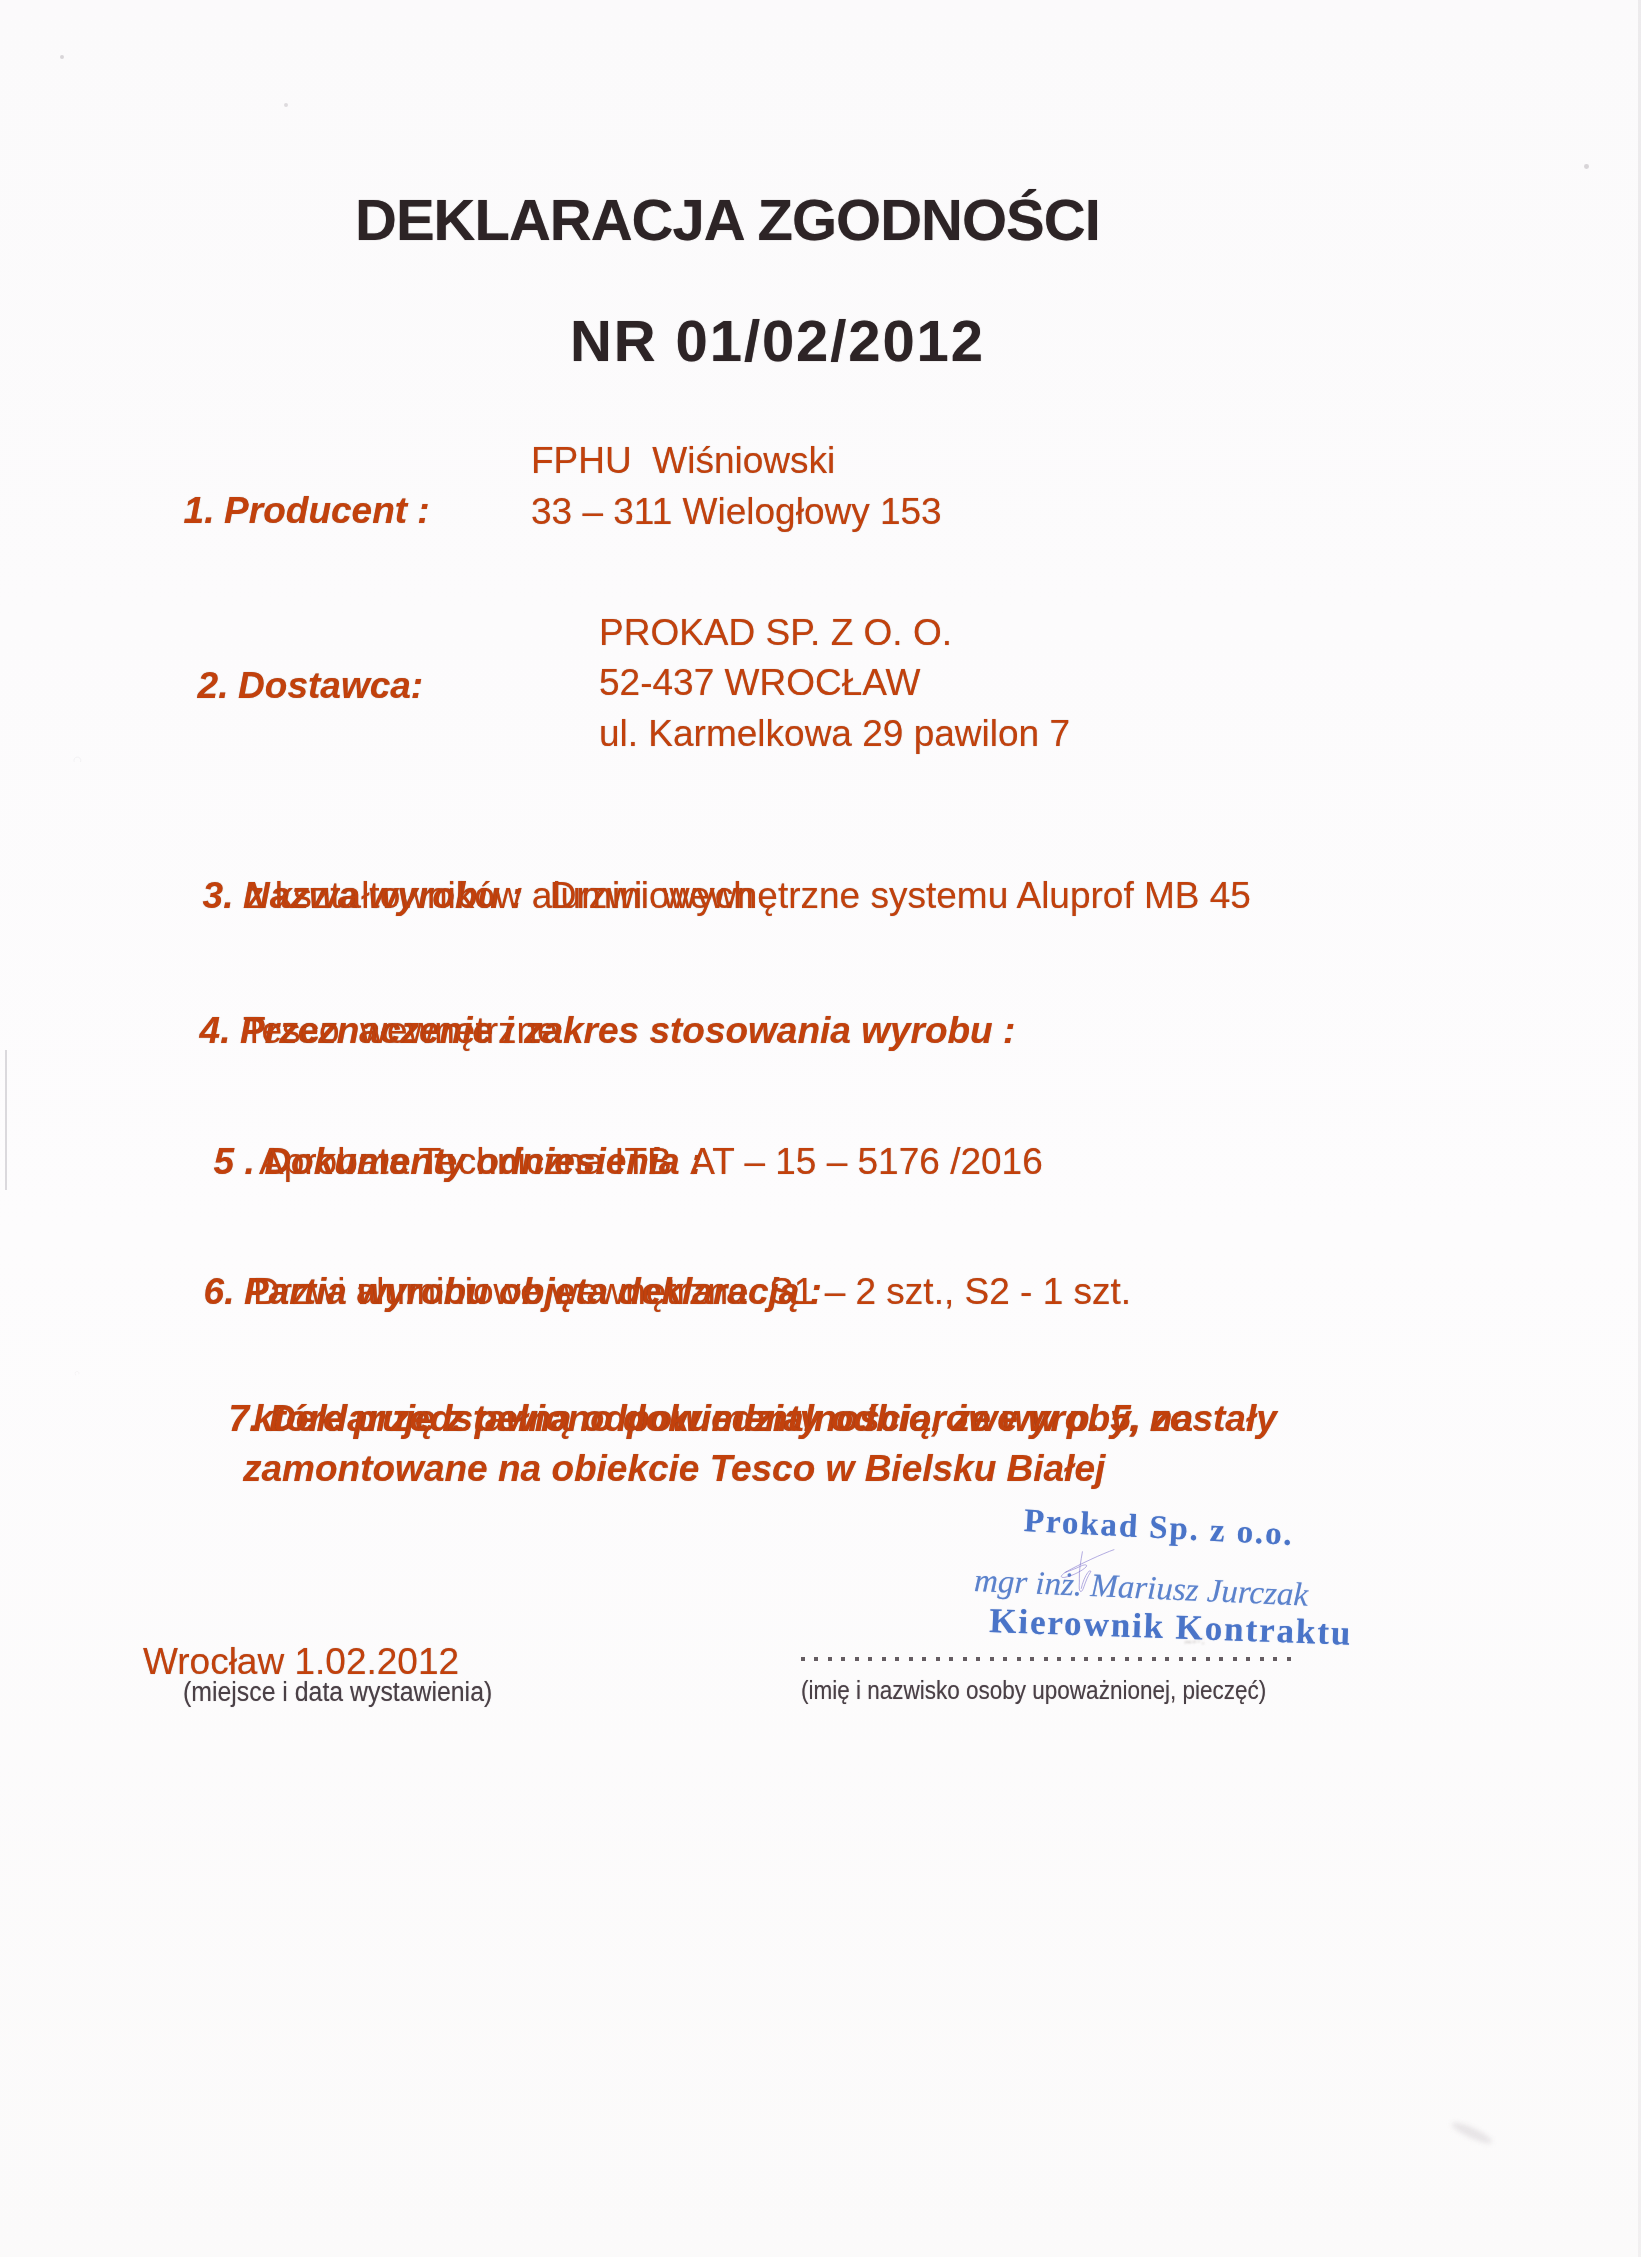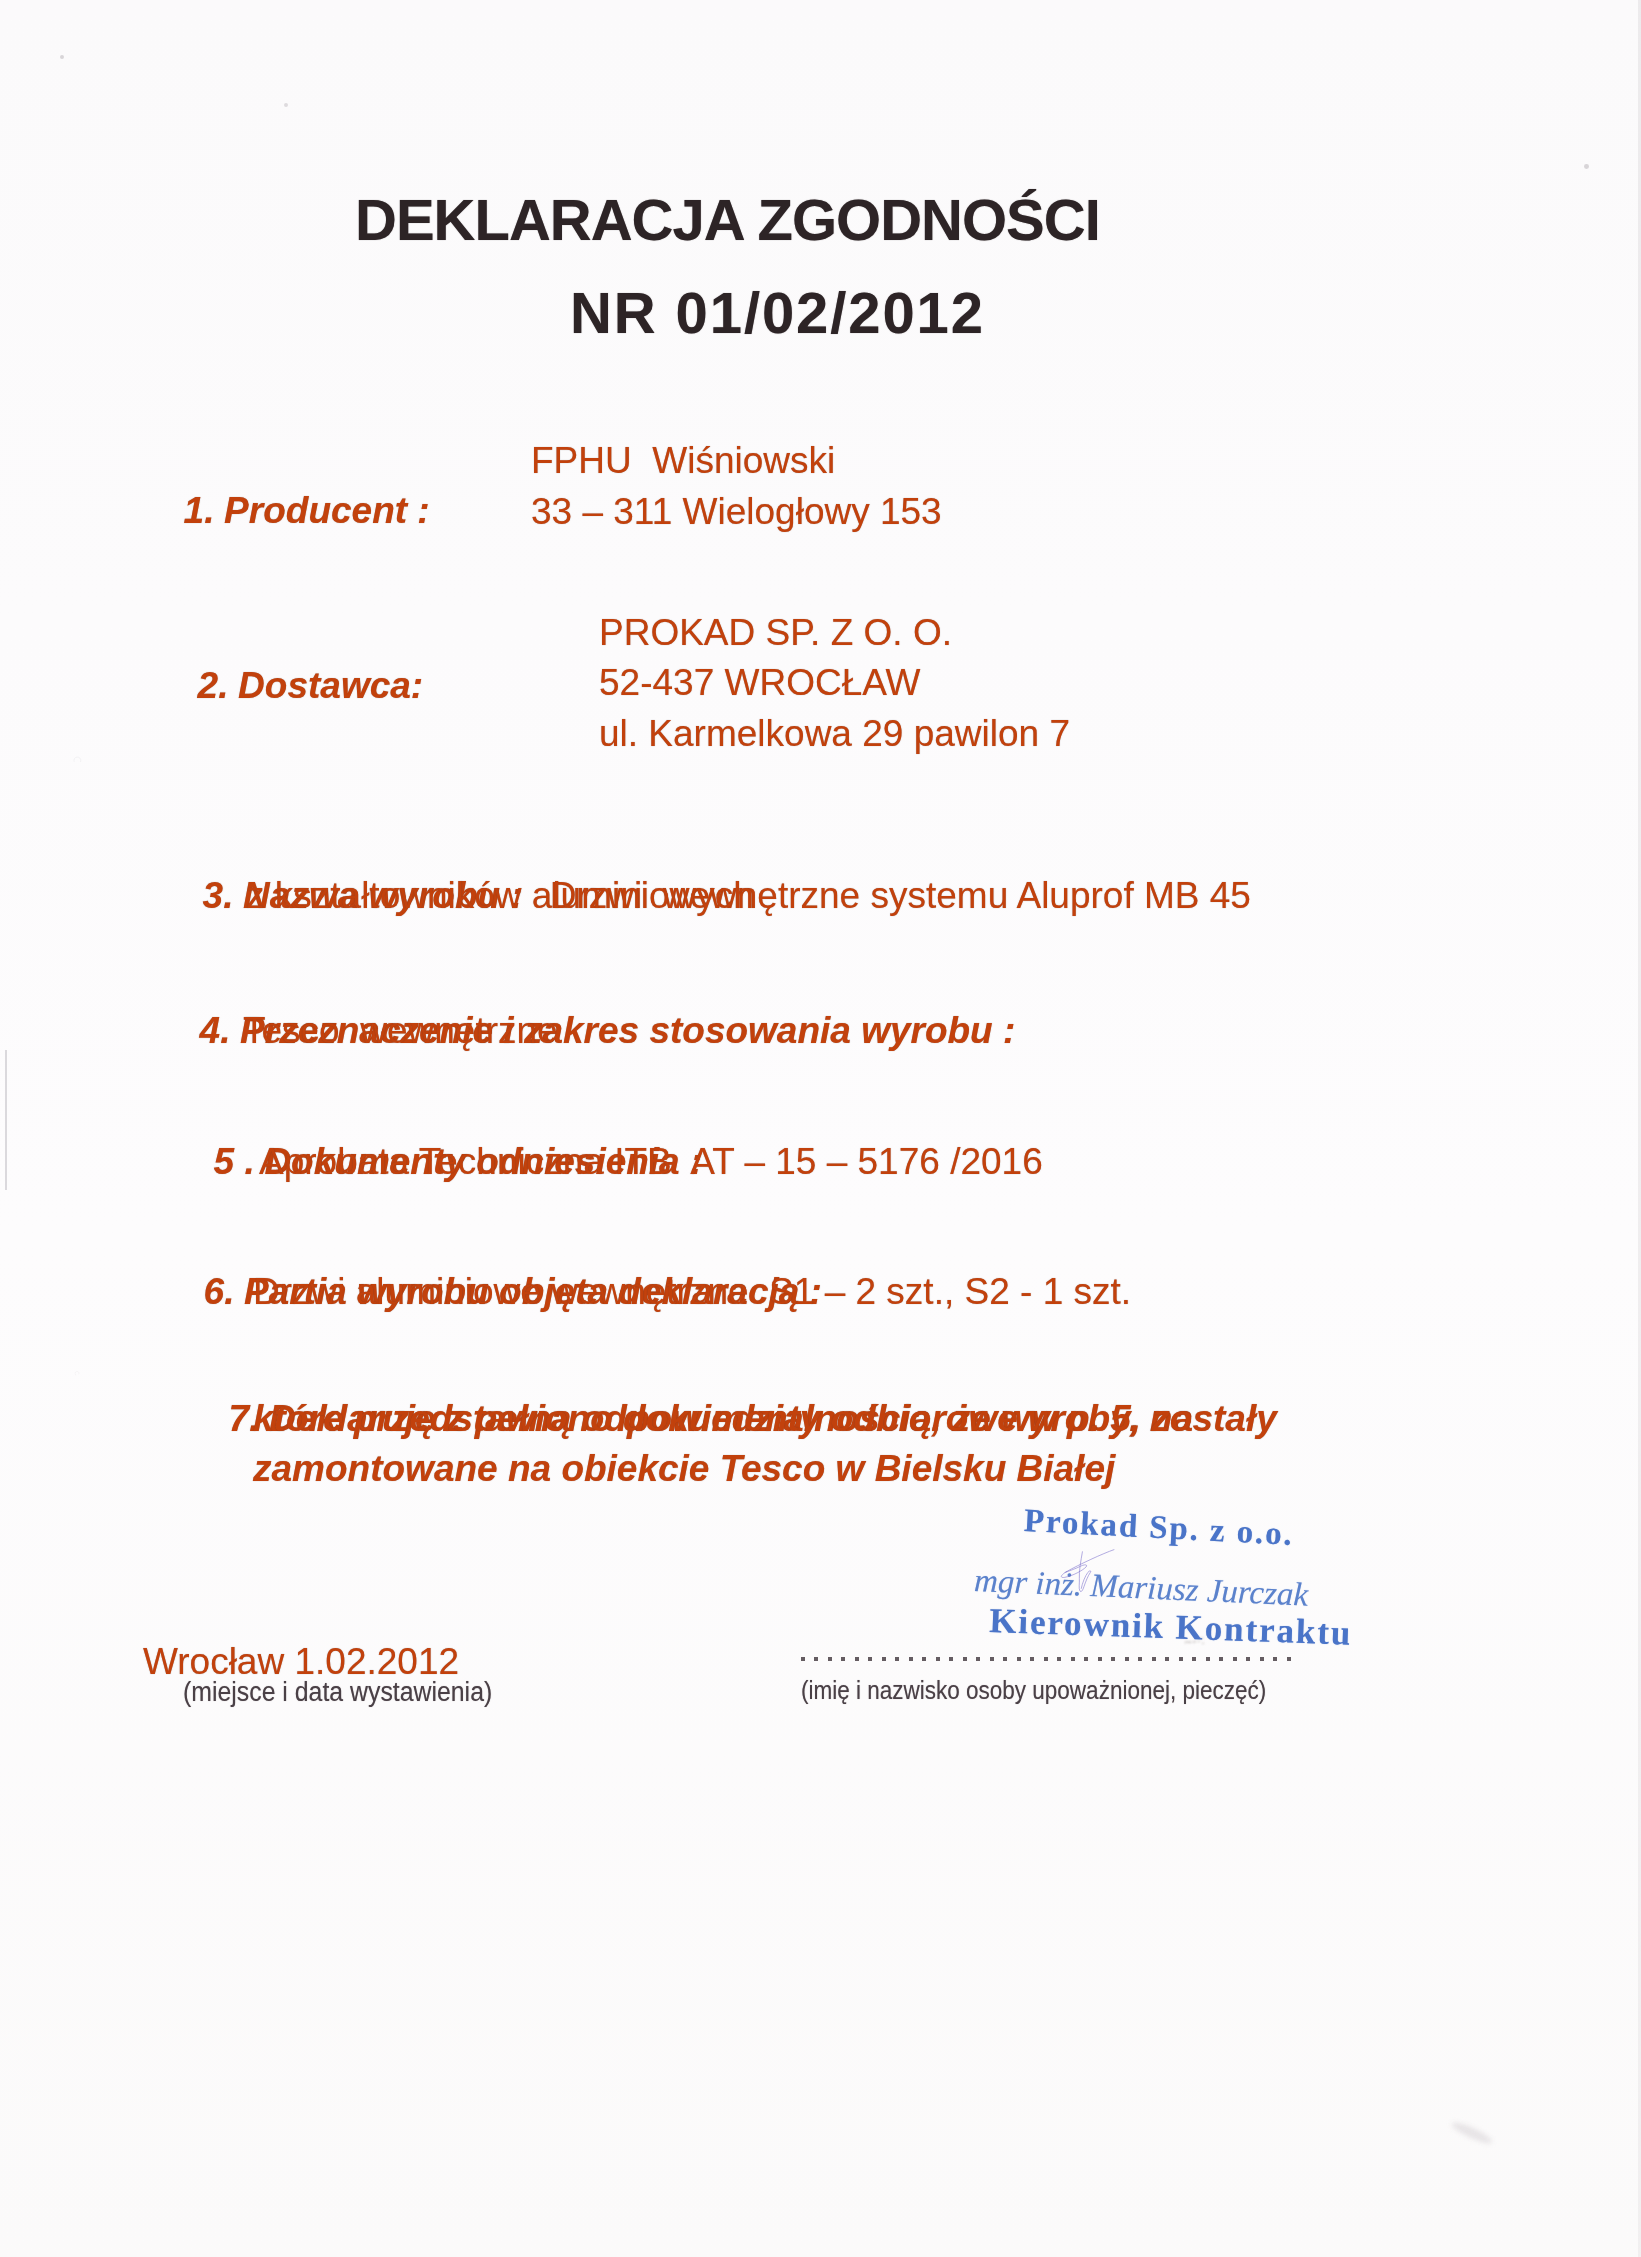--- a/index.html
+++ b/index.html
@@ -9,21 +9,21 @@
     font-family:"Liberation Sans",sans-serif;
   }
   .abs{position:absolute;white-space:pre;}
   .body-text{font-size:37px;line-height:50px;color:#c2410c;
     text-shadow:0 0 1px rgba(72,60,66,.5);}
   .lbl{font-weight:bold;font-style:italic;}
   .num{margin-right:9.7px;}
   .title-line{font-weight:bold;font-size:58px;color:#2d2426;
     text-shadow:0 0 1px rgba(45,36,38,.55);}
   .t1{letter-spacing:-1px;}
-  .t2{letter-spacing:1.9px;}
+  .t2{letter-spacing:1.9px;margin-top:28px;}
   .caption{font-size:27px;color:#4a4046;transform:scaleX(.92);transform-origin:left top;
     text-shadow:0 0 1px rgba(72,60,66,.45);}
   .caption-sm{font-size:25px;transform:scaleX(.90);}
   .stamp{font-family:"Liberation Serif",serif;transform-origin:left top;}
   .stamp-co{font-weight:bold;font-size:33px;letter-spacing:1.9px;transform:rotate(3deg);
     text-shadow:0 0 1px rgba(74,116,200,.5);}
   .stamp-person{font-style:italic;font-size:33px;transform:rotate(2.5deg);
     text-shadow:0 0 1px rgba(74,116,200,.4);}
   .stamp-role{font-weight:bold;font-size:35px;letter-spacing:1.9px;transform:rotate(2deg);
     text-shadow:0 0 1px rgba(74,116,200,.5);}
@@ -77,21 +77,21 @@
 
 <div class="abs body-text" style="left:183px;top:1217px;">
   <span class="lbl num">6.</span><span class="lbl">Partia wyrobu objęta deklaracją :</span>
 </div>
 <div class="abs body-text" style="left:253px;top:1267px;">Drzwi aluminiowe wewnętrzne  S1 – 2 szt., S2 - 1 szt.</div>
 
 <div class="abs body-text" style="left:208px;top:1344px;">
   <span class="lbl num">7.</span><span class="lbl">Deklaruję z pełną odpowiedzialnością, że wyroby, na</span>
 </div>
 <div class="abs body-text lbl" style="left:253px;top:1394px;">które przedstawiono dokumenty odbiorowe w p. 5, zostały</div>
-<div class="abs body-text lbl" style="left:253px;top:1444px;">zamontowane na obiekcie Tesco w Bielsku Białej</div>
+<div class="abs body-text lbl" style="left:243px;top:1444px;">zamontowane na obiekcie Tesco w Bielsku Białej</div>
 
 <div class="abs stamp stamp-co" style="left:1025px;top:1502px;color:#4a74c8;">Prokad Sp. z o.o.</div>
 <div class="abs stamp stamp-person" style="left:975px;top:1562px;color:#5b82cc;">mgr inż. Mariusz Jurczak</div>
 <div class="abs stamp stamp-role" style="left:990px;top:1601px;color:#4a74c8;">Kierownik Kontraktu</div>
 <div class="stamp-smudge">~-·:</div>
 
 <svg style="left:966px;top:1545px;" width="406" height="309" viewBox="1000 1600 1420 1920">
   <g fill="none" stroke="#6b5ec6" stroke-width="3.5" stroke-linecap="round" opacity="0.9">
     <path d="M 1368,1629 C 1300,1652 1150,1722 1072,1766"></path>
     <path d="M 1072,1766 C 1038,1786 1028,1806 1062,1801 C 1112,1792 1174,1758 1195,1736 C 1206,1722 1188,1718 1160,1732 C 1124,1750 1086,1762 1064,1771"></path>

